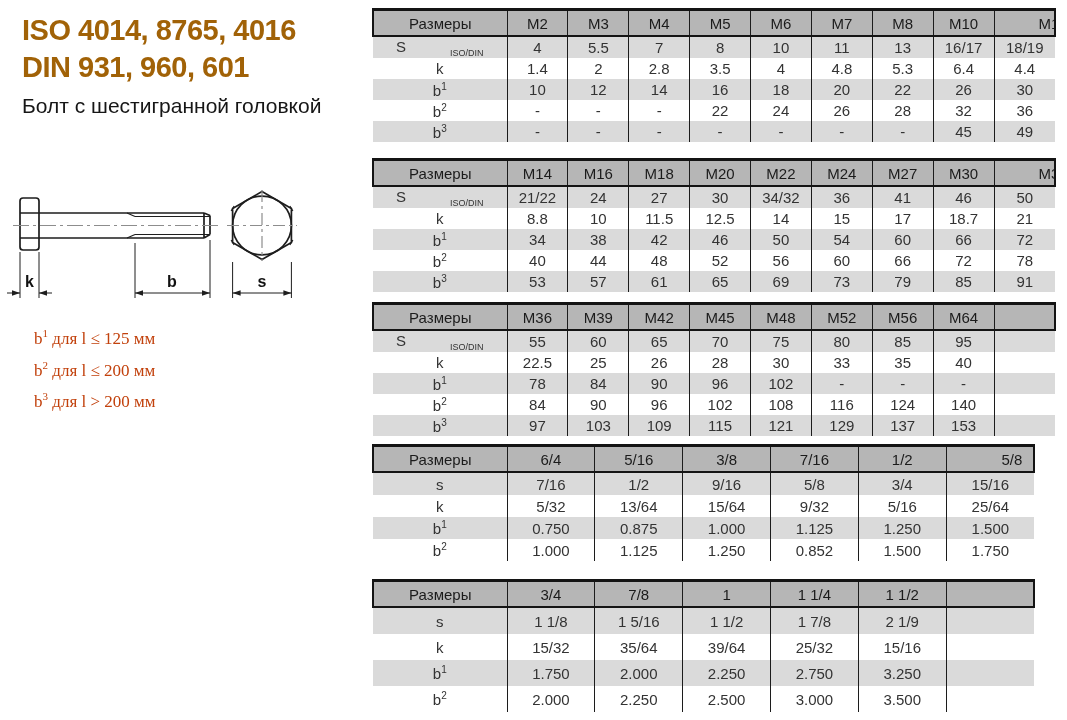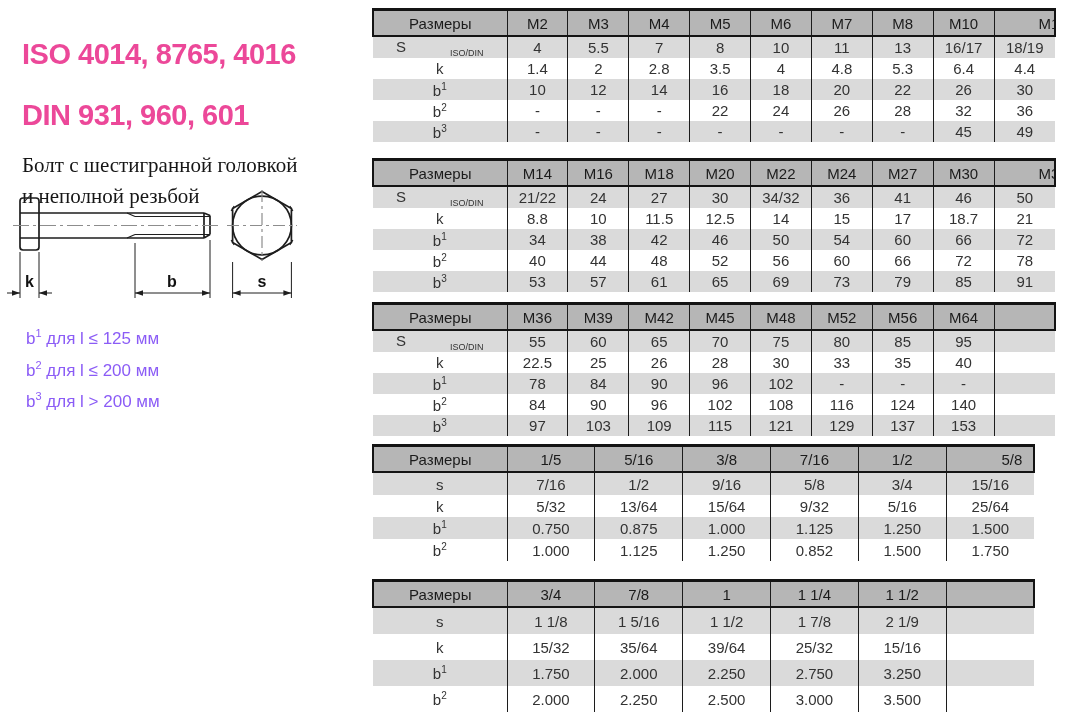--- a/index.html
+++ b/index.html
@@ -2,27 +2,27 @@
 <html><head>
 <meta charset="utf-8">
 <style>
   html,body{margin:0;padding:0;background:#fff;}
   .page{
     position:relative;width:1067px;height:720px;background:#fff;overflow:hidden;
     font-family:"Liberation Sans",sans-serif;color:#222;
   }
   
   .dochead{position:absolute;left:22px;top:12px;}
-  .title{font-size:29px;font-weight:700;color:#ec4899;line-height:37px;letter-spacing:-0.5px;margin-top:24px;}
-  .subtitle{margin-top:16px;font-size:21px;color:#161616;line-height:31px;font-family:Liberation Serif, serif;}
+  .title{font-size:29px;font-weight:700;color:#a16207;line-height:37px;letter-spacing:-0.5px;}
+  .subtitle{margin-top:4px;font-size:21px;color:#161616;line-height:31px;}
   
   .drawing{position:absolute;left:5px;top:186px;}
   .drawing text{font-family:"Liberation Sans",sans-serif;font-weight:700;font-size:16px;fill:#111;}
   
-  .footnotes{position:absolute;left:26px;top:320px;font-size:17px;color:#8b5cf6;line-height:26px;}
+  .footnotes{position:absolute;left:34px;top:320px;font-size:17px;color:#c2410c;line-height:26px;font-family:Liberation Serif, serif;}
   .footnotes sup{font-size:11px;}
   
   section.dimsec{position:absolute;}
   table.dim{border-collapse:collapse;table-layout:fixed;width:100%;font-size:15px;color:#333;}
   table.dim th,table.dim td{text-align:center;padding:0;overflow:hidden;white-space:nowrap;}
   table.dim td + td, table.dim th + th{border-left:1.5px solid #1c1c1c;}
   table.dim thead th{
     background:#b6b6b6;color:#1b1b1b;font-weight:400;height:24px;
     border-top:3px solid #141414;border-bottom:2.5px solid #141414;
   }
@@ -43,21 +43,20 @@
 </head>
 <body>
 
 <div class="page">
 
   <div class="dochead">
     <div class="title">ISO 4014, 8765, 4016</div>
     <div class="title">DIN 931, 960, 601</div>
     <div class="subtitle">
       <div>Болт с шестигранной головкой</div>
-      <div>и неполной резьбой</div>
     </div>
   </div>
 
   <svg class="drawing" width="340" height="130" viewBox="0 0 340 130">
 
     <g stroke="#1e1e1e" stroke-width="1.7" fill="none">
       <rect x="15" y="12" width="19" height="52" rx="3"></rect>
       <path d="M15 27 H34 M15 52 H34"></path>
       <path d="M34 27 H199 M34 52 H199"></path>
       <path d="M122 27 L130 30.5 M122 52 L130 48.5 M130 30.5 H205 M130 48.5 H205" stroke-width="1.1"></path>
@@ -383,21 +382,21 @@
           <col>
           <col>
           <col>
           <col>
           <col>
           <col>
         </colgroup>
         <thead>
           <tr>
             <th>Размеры</th>
-            <th>1/5</th>
+            <th>6/4</th>
             <th>5/16</th>
             <th>3/8</th>
             <th>7/16</th>
             <th>1/2</th>
             <th>5/8</th>
           </tr>
         </thead>
         <tbody>
           <tr class="stripe">
             <td>s</td>

